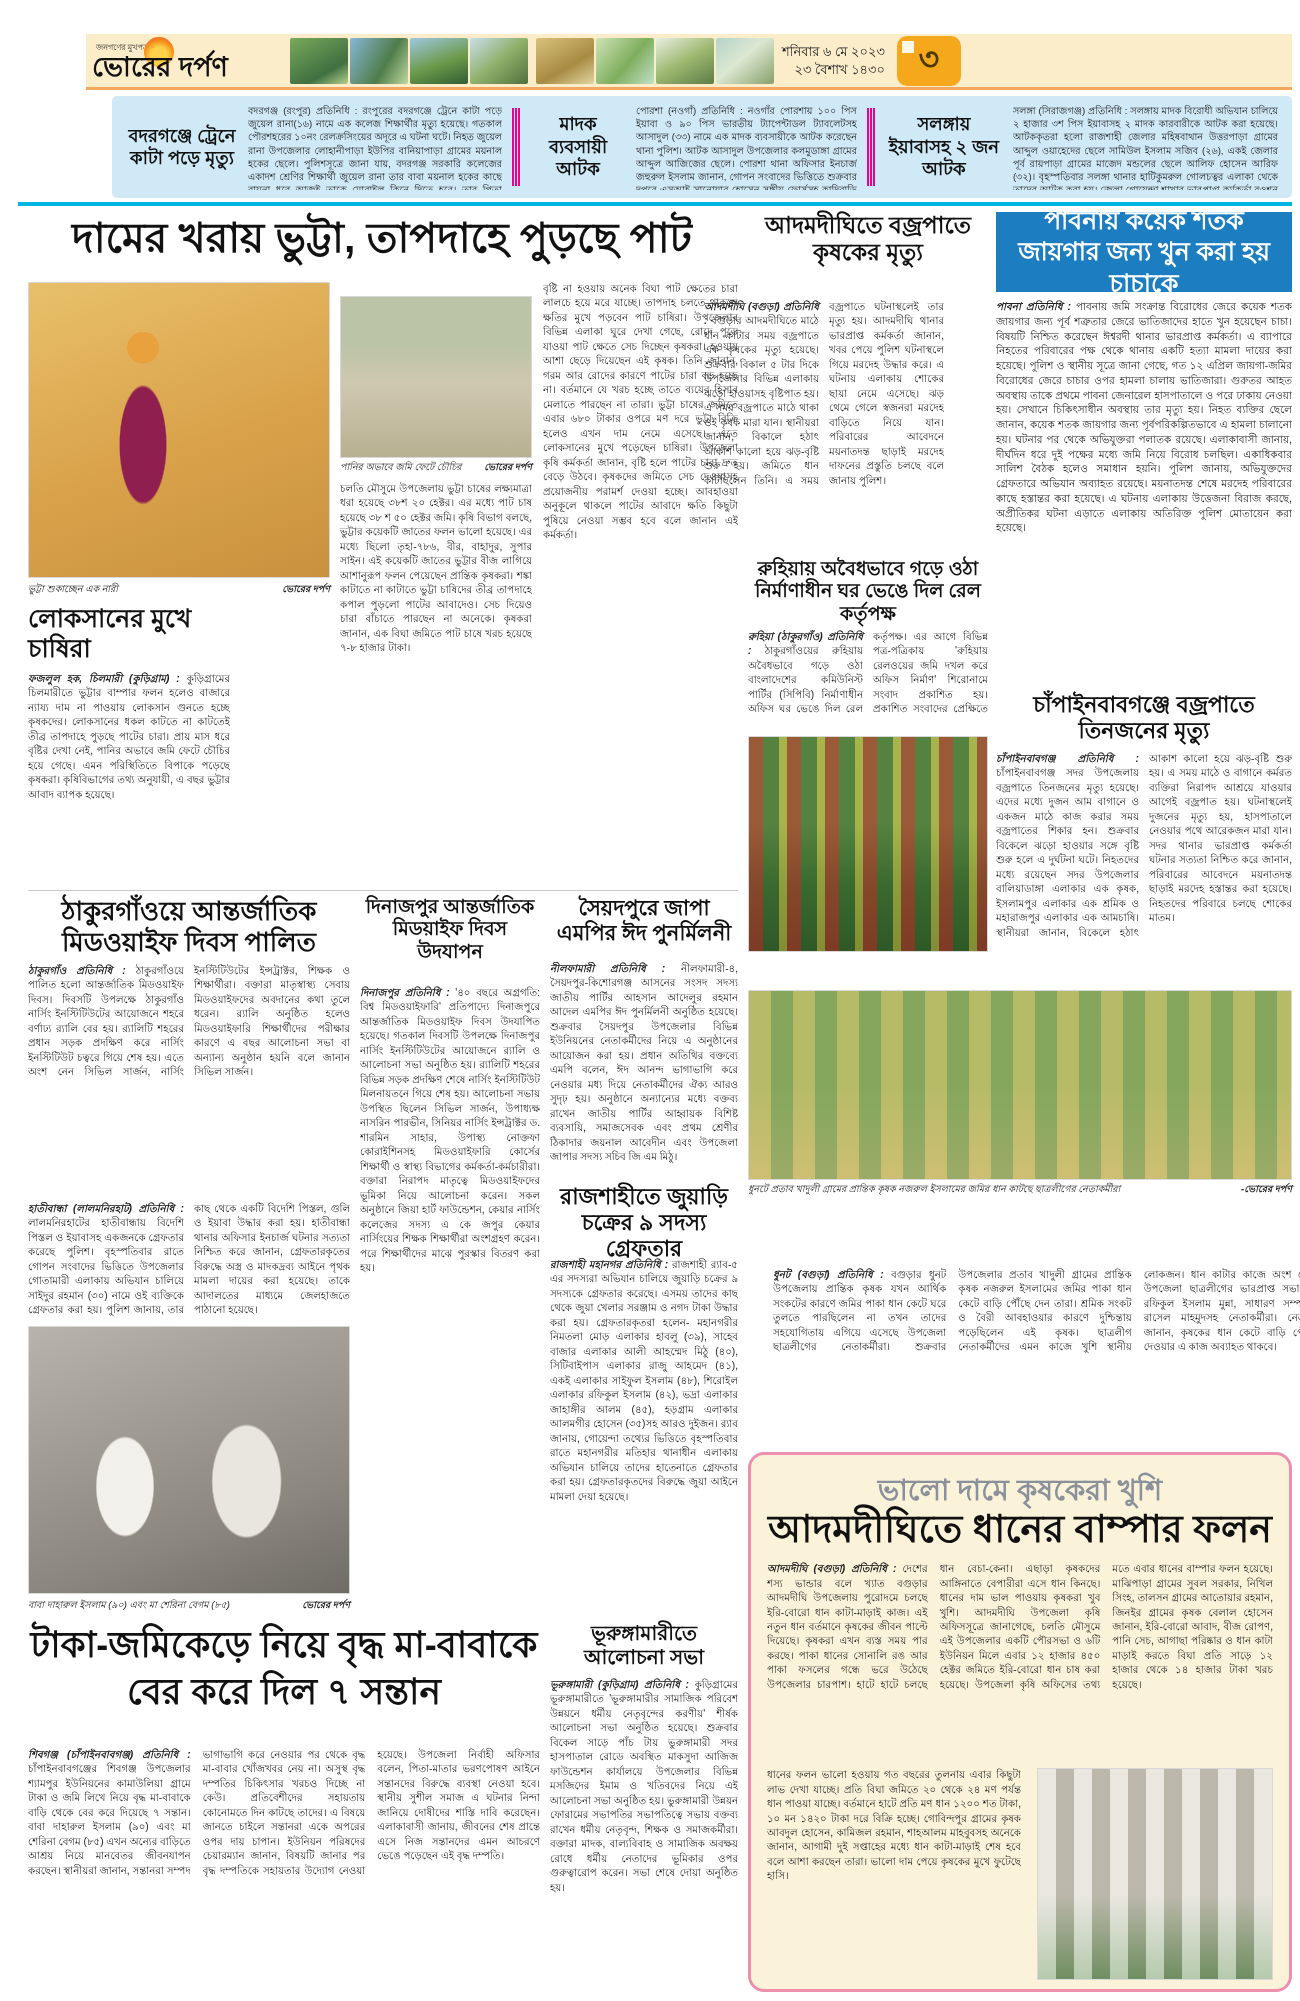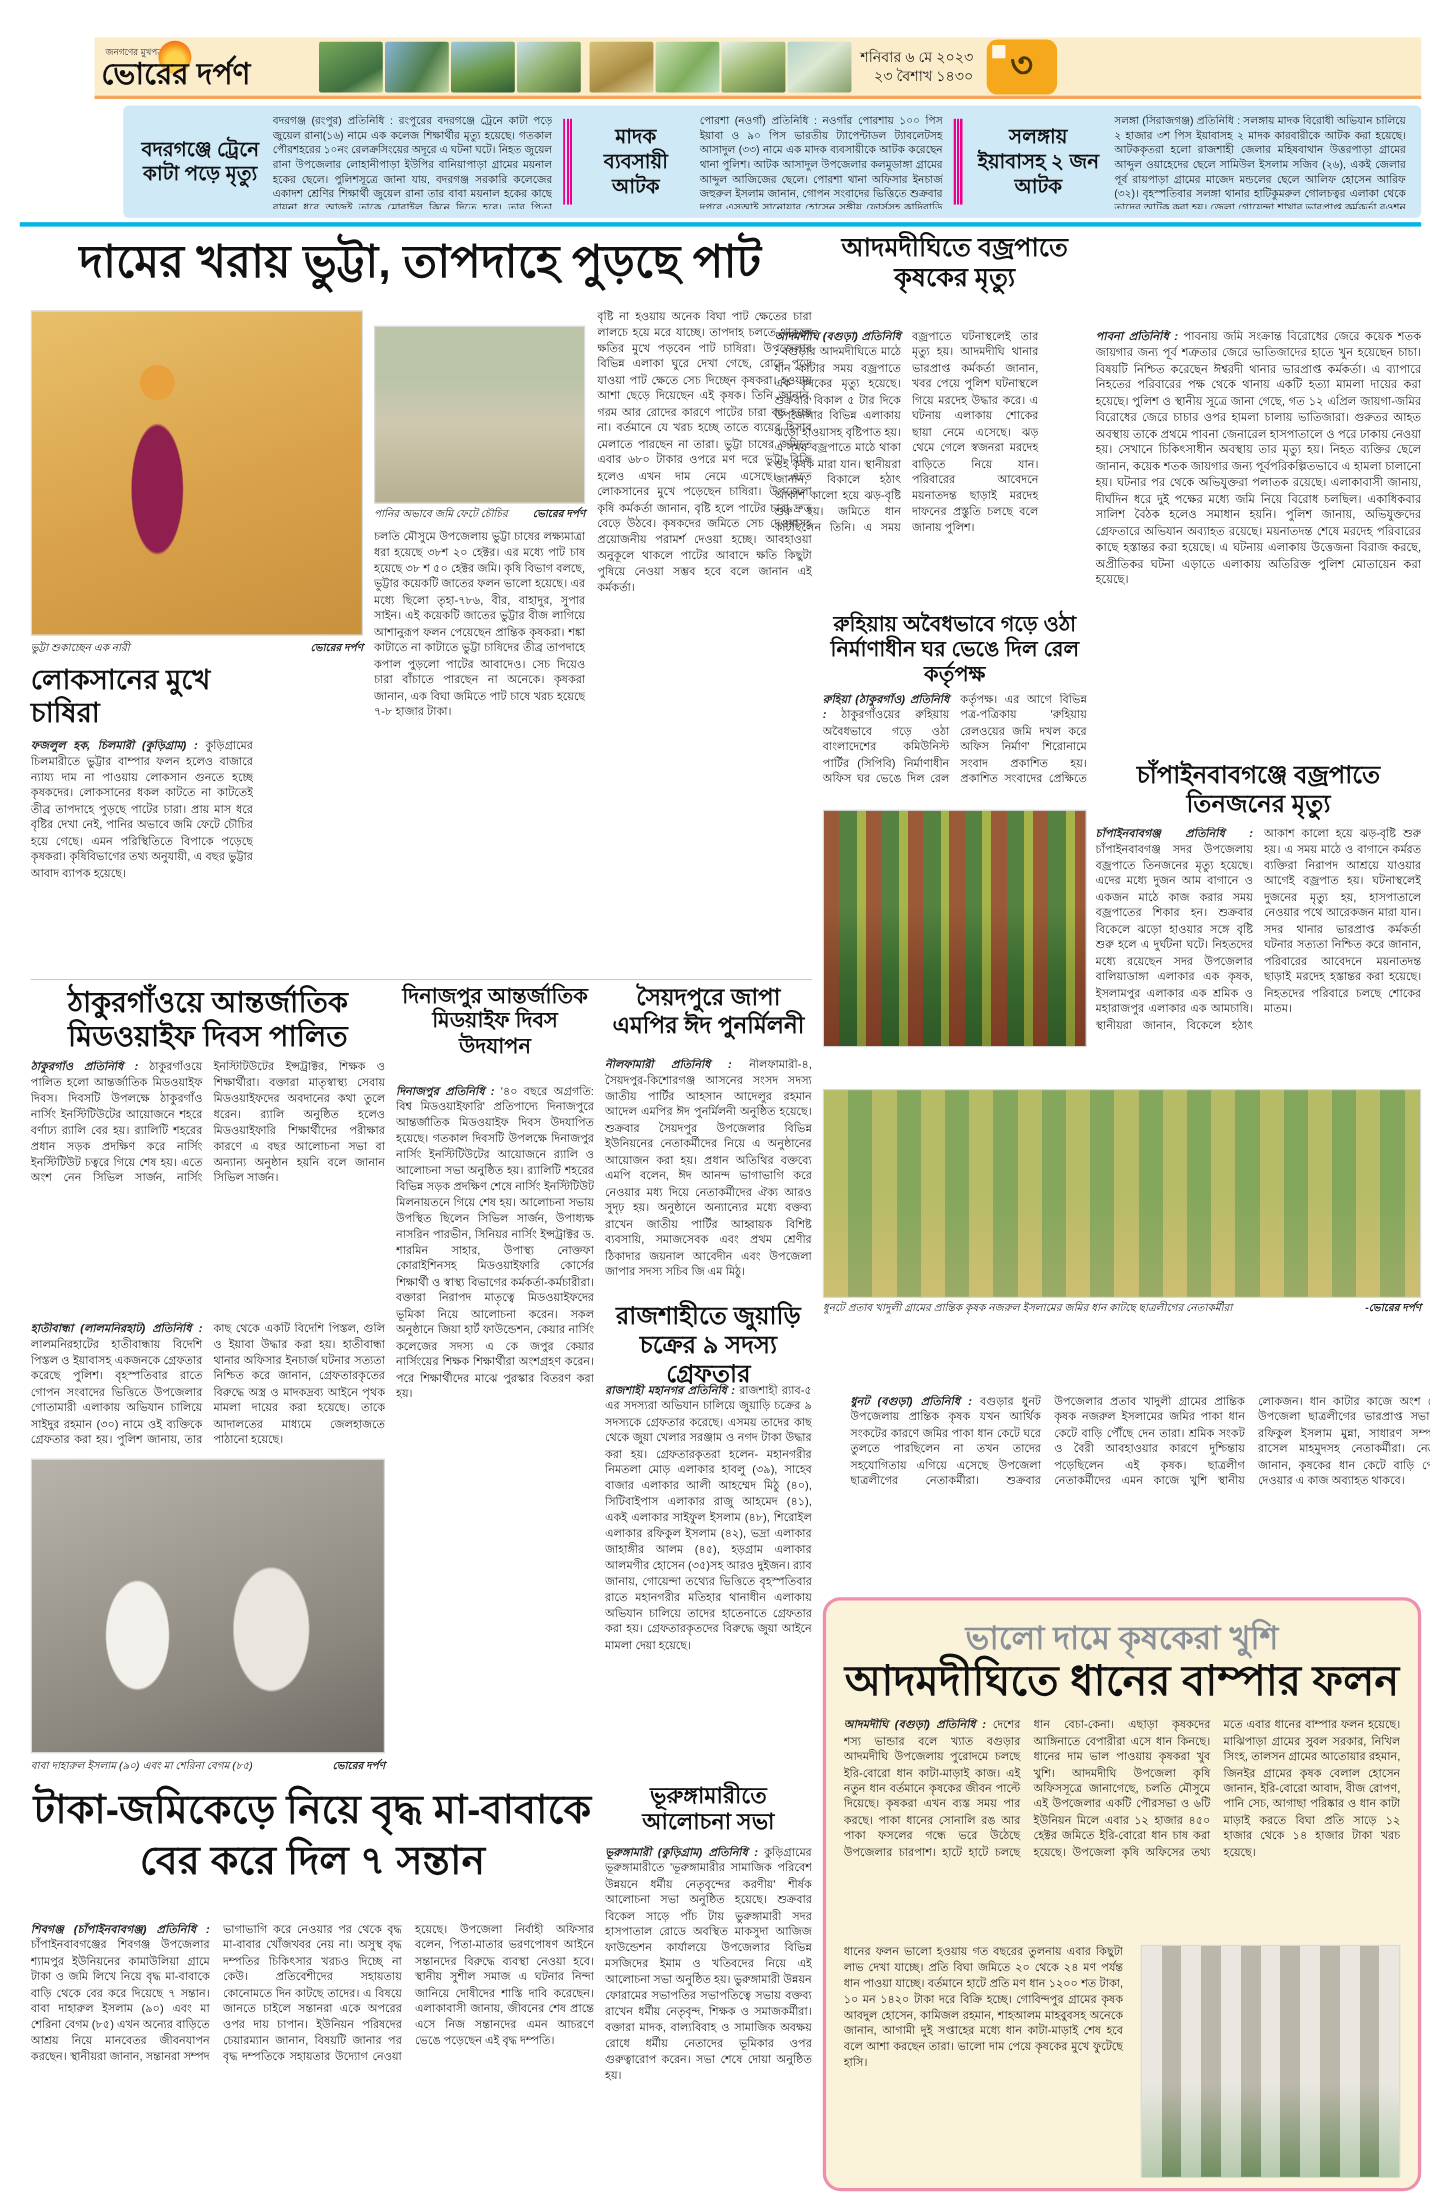--- a/index.html
+++ b/index.html
@@ -140,20 +140,21 @@
   </div>
 
   <div class="abs hl" style="left:748px;top:558px;width:240px;font-size:19px;">রুহিয়ায় অবৈধভাবে গড়ে ওঠা নির্মাণাধীন ঘর ভেঙে দিল রেল কর্তৃপক্ষ</div>
   <div class="abs body cols2" style="left:748px;top:630px;width:240px;height:100px;">
     <span class="byline">রুহিয়া (ঠাকুরগাঁও) প্রতিনিধি :</span>
     <span>ঠাকুরগাঁওয়ের রুহিয়ায় অবৈধভাবে গড়ে ওঠা বাংলাদেশের কমিউনিস্ট পার্টির (সিপিবি) নির্মাণাধীন অফিস ঘর ভেঙে দিল রেল কর্তৃপক্ষ। এর আগে বিভিন্ন পত্র-পত্রিকায় 'রুহিয়ায় রেলওয়ের জমি দখল করে অফিস নির্মাণ' শিরোনামে সংবাদ প্রকাশিত হয়। প্রকাশিত সংবাদের প্রেক্ষিতে নড়েচড়ে বসে রেল কর্তৃপক্ষ। বৃহস্পতিবার রেলওয়ের কর্মকর্তারা উপস্থিত থেকে নির্মাণাধীন ঘরটি ভেঙে দেন।</span>
   </div>
 
   <div class="abs photo ph-crowd" style="left:748px;top:736px;width:240px;height:216px;"></div>
 
+  <div class="abs bluebox" style="left:996px;top:212px;width:296px;height:80px;font-size:25px;line-height:1.25;padding:2px 6px;box-sizing:border-box;">পাবনায় কয়েক শতক জায়গার জন্য খুন করা হয় চাচাকে</div>
   <div class="abs body" style="left:996px;top:300px;width:296px;height:386px;font-size:10.4px;">
     <span class="byline">পাবনা প্রতিনিধি :</span>
     <span>পাবনায় জমি সংক্রান্ত বিরোধের জেরে কয়েক শতক জায়গার জন্য পূর্ব শত্রুতার জেরে ভাতিজাদের হাতে খুন হয়েছেন চাচা। বিষয়টি নিশ্চিত করেছেন ঈশ্বরদী থানার ভারপ্রাপ্ত কর্মকর্তা। এ ব্যাপারে নিহতের পরিবারের পক্ষ থেকে থানায় একটি হত্যা মামলা দায়ের করা হয়েছে। পুলিশ ও স্থানীয় সূত্রে জানা গেছে, গত ১২ এপ্রিল জায়গা-জমির বিরোধের জেরে চাচার ওপর হামলা চালায় ভাতিজারা। গুরুতর আহত অবস্থায় তাকে প্রথমে পাবনা জেনারেল হাসপাতালে ও পরে ঢাকায় নেওয়া হয়। সেখানে চিকিৎসাধীন অবস্থায় তার মৃত্যু হয়। নিহত ব্যক্তির ছেলে জানান, কয়েক শতক জায়গার জন্য পূর্বপরিকল্পিতভাবে এ হামলা চালানো হয়। ঘটনার পর থেকে অভিযুক্তরা পলাতক রয়েছে। এলাকাবাসী জানায়, দীর্ঘদিন ধরে দুই পক্ষের মধ্যে জমি নিয়ে বিরোধ চলছিল। একাধিকবার সালিশ বৈঠক হলেও সমাধান হয়নি। পুলিশ জানায়, অভিযুক্তদের গ্রেফতারে অভিযান অব্যাহত রয়েছে। ময়নাতদন্ত শেষে মরদেহ পরিবারের কাছে হস্তান্তর করা হয়েছে। এ ঘটনায় এলাকায় উত্তেজনা বিরাজ করছে, অপ্রীতিকর ঘটনা এড়াতে এলাকায় অতিরিক্ত পুলিশ মোতায়েন করা হয়েছে।</span>
   </div>
 
   <div class="abs hl" style="left:996px;top:692px;width:296px;font-size:22px;">চাঁপাইনবাবগঞ্জে বজ্রপাতে তিনজনের মৃত্যু</div>
   <div class="abs body cols2" style="left:996px;top:752px;width:296px;height:232px;">
     <span class="byline">চাঁপাইনবাবগঞ্জ প্রতিনিধি :</span>
     <span>চাঁপাইনবাবগঞ্জ সদর উপজেলায় বজ্রপাতে তিনজনের মৃত্যু হয়েছে। এদের মধ্যে দুজন আম বাগানে ও একজন মাঠে কাজ করার সময় বজ্রপাতের শিকার হন। শুক্রবার বিকেলে ঝড়ো হাওয়ার সঙ্গে বৃষ্টি শুরু হলে এ দুর্ঘটনা ঘটে। নিহতদের মধ্যে রয়েছেন সদর উপজেলার বালিয়াডাঙ্গা এলাকার এক কৃষক, ইসলামপুর এলাকার এক শ্রমিক ও মহারাজপুর এলাকার এক আমচাষি। স্থানীয়রা জানান, বিকেলে হঠাৎ আকাশ কালো হয়ে ঝড়-বৃষ্টি শুরু হয়। এ সময় মাঠে ও বাগানে কর্মরত ব্যক্তিরা নিরাপদ আশ্রয়ে যাওয়ার আগেই বজ্রপাত হয়। ঘটনাস্থলেই দুজনের মৃত্যু হয়, হাসপাতালে নেওয়ার পথে আরেকজন মারা যান। সদর থানার ভারপ্রাপ্ত কর্মকর্তা ঘটনার সত্যতা নিশ্চিত করে জানান, পরিবারের আবেদনে ময়নাতদন্ত ছাড়াই মরদেহ হস্তান্তর করা হয়েছে। নিহতদের পরিবারে চলছে শোকের মাতম।</span>
   </div>

